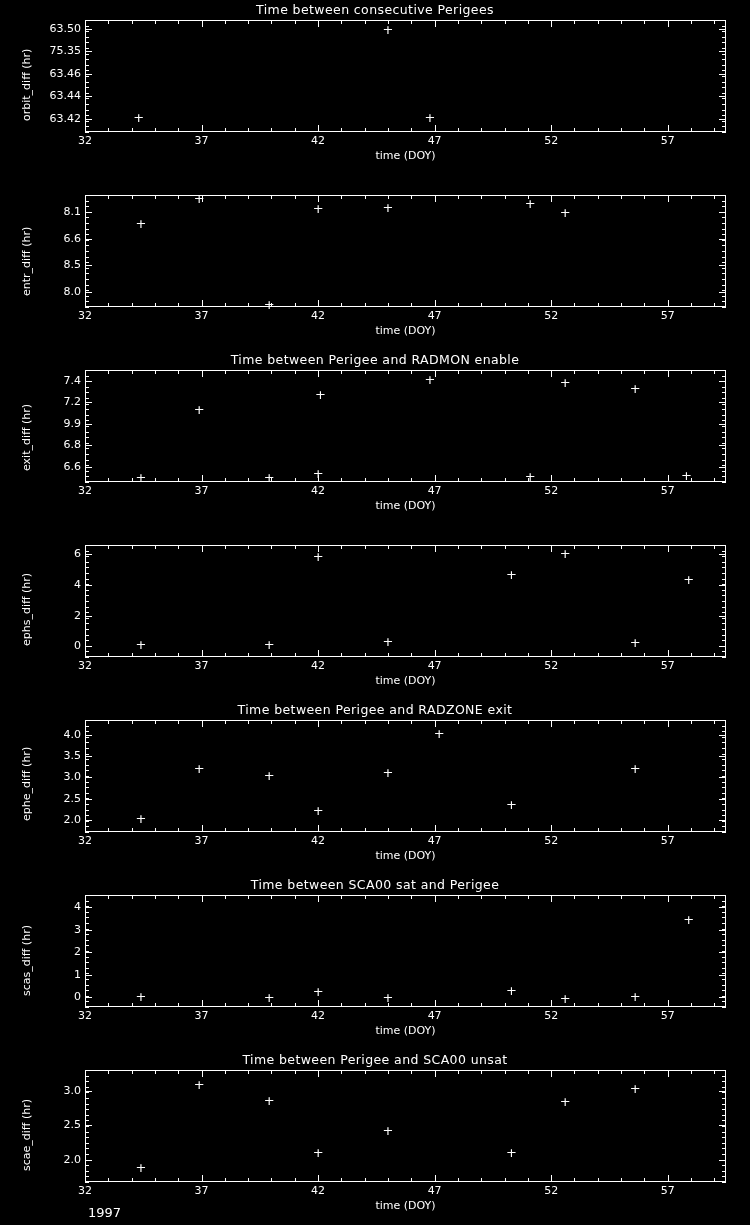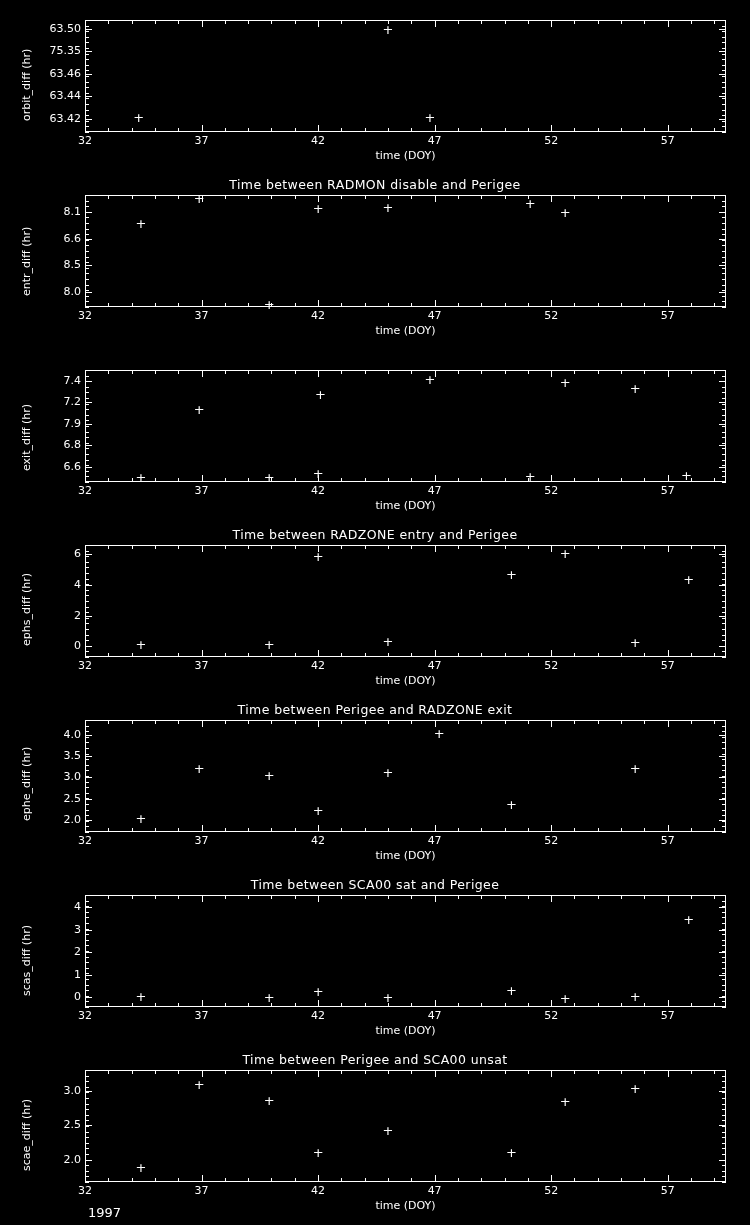--- a/index.html
+++ b/index.html
@@ -13,20 +13,21 @@
   .xtick{position:absolute;font-size:11px;text-align:center;white-space:nowrap;color:#fff;}
   .marker{position:absolute;color:#fff;font-size:13px;line-height:13px;width:13px;height:13px;text-align:center;}
   .tick{position:absolute;background:#fff;}
   .year{position:absolute;left:88px;top:1205px;font-size:13px;color:#fff;}
 </style>
 </head>
 <body>
 
 <div id="figure">
     <div class="panel" style="position: absolute; left: 0px; top: 0px;">
+      <div class="title">Time between consecutive Perigees</div>
       <div class="plotbox" style="left: 85px; top: 20px; width: 641px; height: 112px;"></div>
       <div class="tick" style="left: 85px; top: 20px; width: 1px; height: 4px;"></div>
       <div class="tick" style="left: 85px; top: 128px; width: 1px; height: 4px;"></div>
       <div class="tick" style="left: 108.309px; top: 20px; width: 1px; height: 4px;"></div>
       <div class="tick" style="left: 108.309px; top: 128px; width: 1px; height: 4px;"></div>
       <div class="tick" style="left: 131.618px; top: 20px; width: 1px; height: 4px;"></div>
       <div class="tick" style="left: 131.618px; top: 128px; width: 1px; height: 4px;"></div>
       <div class="tick" style="left: 154.927px; top: 20px; width: 1px; height: 4px;"></div>
       <div class="tick" style="left: 154.927px; top: 128px; width: 1px; height: 4px;"></div>
       <div class="tick" style="left: 178.236px; top: 20px; width: 1px; height: 4px;"></div>
@@ -152,21 +153,20 @@
       <div class="tick" style="left: 85px; top: 28.96px; width: 7px; height: 1px;"></div>
       <div class="tick" style="left: 719px; top: 28.96px; width: 7px; height: 1px;"></div>
       <div class="ytick" style="left: 23px; top: 21.96px; width: 58px;">63.50</div>
       <div class="ylabel" style="left: 20px; top: 121px; transform: rotate(-90deg);">orbit_diff (hr)</div>
       <div class="xlabel" style="left: 85px; width: 641px; top: 149px;">time (DOY)</div>
       <div class="marker" style="left: 132.111px; top: 111px;">+</div>
       <div class="marker" style="left: 381.518px; top: 22.52px;">+</div>
       <div class="marker" style="left: 423.475px; top: 111px;">+</div>
     </div>
     <div class="panel" style="position: absolute; left: 0px; top: 175px;">
-      <div class="title">Time between RADMON disable and Perigee</div>
       <div class="plotbox" style="left: 85px; top: 20px; width: 641px; height: 112px;"></div>
       <div class="tick" style="left: 85px; top: 20px; width: 1px; height: 4px;"></div>
       <div class="tick" style="left: 85px; top: 128px; width: 1px; height: 4px;"></div>
       <div class="tick" style="left: 108.309px; top: 20px; width: 1px; height: 4px;"></div>
       <div class="tick" style="left: 108.309px; top: 128px; width: 1px; height: 4px;"></div>
       <div class="tick" style="left: 131.618px; top: 20px; width: 1px; height: 4px;"></div>
       <div class="tick" style="left: 131.618px; top: 128px; width: 1px; height: 4px;"></div>
       <div class="tick" style="left: 154.927px; top: 20px; width: 1px; height: 4px;"></div>
       <div class="tick" style="left: 154.927px; top: 128px; width: 1px; height: 4px;"></div>
       <div class="tick" style="left: 178.236px; top: 20px; width: 1px; height: 4px;"></div>
@@ -293,20 +293,21 @@
       <div class="xlabel" style="left: 85px; width: 641px; top: 149px;">time (DOY)</div>
       <div class="marker" style="left: 134.442px; top: 42.3333px;">+</div>
       <div class="marker" style="left: 192.715px; top: 17.2667px;">+</div>
       <div class="marker" style="left: 262.642px; top: 123.4px;">+</div>
       <div class="marker" style="left: 311.591px; top: 26.8667px;">+</div>
       <div class="marker" style="left: 381.518px; top: 25.8px;">+</div>
       <div class="marker" style="left: 523.704px; top: 21.5333px;">+</div>
       <div class="marker" style="left: 558.667px; top: 31.1333px;">+</div>
     </div>
     <div class="panel" style="position: absolute; left: 0px; top: 350px;">
+      <div class="title">Time between Perigee and RADMON enable</div>
       <div class="plotbox" style="left: 85px; top: 20px; width: 641px; height: 112px;"></div>
       <div class="tick" style="left: 85px; top: 20px; width: 1px; height: 4px;"></div>
       <div class="tick" style="left: 85px; top: 128px; width: 1px; height: 4px;"></div>
       <div class="tick" style="left: 108.309px; top: 20px; width: 1px; height: 4px;"></div>
       <div class="tick" style="left: 108.309px; top: 128px; width: 1px; height: 4px;"></div>
       <div class="tick" style="left: 131.618px; top: 20px; width: 1px; height: 4px;"></div>
       <div class="tick" style="left: 131.618px; top: 128px; width: 1px; height: 4px;"></div>
       <div class="tick" style="left: 154.927px; top: 20px; width: 1px; height: 4px;"></div>
       <div class="tick" style="left: 154.927px; top: 128px; width: 1px; height: 4px;"></div>
       <div class="tick" style="left: 178.236px; top: 20px; width: 1px; height: 4px;"></div>
@@ -418,42 +419,41 @@
       <div class="tick" style="left: 85px; top: 132px; width: 4px; height: 1px;"></div>
       <div class="tick" style="left: 722px; top: 132px; width: 4px; height: 1px;"></div>
       <div class="tick" style="left: 85px; top: 116.923px; width: 7px; height: 1px;"></div>
       <div class="tick" style="left: 719px; top: 116.923px; width: 7px; height: 1px;"></div>
       <div class="ytick" style="left: 23px; top: 109.923px; width: 58px;">6.6</div>
       <div class="tick" style="left: 85px; top: 95.3846px; width: 7px; height: 1px;"></div>
       <div class="tick" style="left: 719px; top: 95.3846px; width: 7px; height: 1px;"></div>
       <div class="ytick" style="left: 23px; top: 88.3846px; width: 58px;">6.8</div>
       <div class="tick" style="left: 85px; top: 73.8462px; width: 7px; height: 1px;"></div>
       <div class="tick" style="left: 719px; top: 73.8462px; width: 7px; height: 1px;"></div>
-      <div class="ytick" style="left: 23px; top: 66.8462px; width: 58px;">7.9</div>
+      <div class="ytick" style="left: 23px; top: 66.8462px; width: 58px;">9.9</div>
       <div class="tick" style="left: 85px; top: 52.3077px; width: 7px; height: 1px;"></div>
       <div class="tick" style="left: 719px; top: 52.3077px; width: 7px; height: 1px;"></div>
       <div class="ytick" style="left: 23px; top: 45.3077px; width: 58px;">7.2</div>
       <div class="tick" style="left: 85px; top: 30.7692px; width: 7px; height: 1px;"></div>
       <div class="tick" style="left: 719px; top: 30.7692px; width: 7px; height: 1px;"></div>
       <div class="ytick" style="left: 23px; top: 23.7692px; width: 58px;">7.4</div>
       <div class="ylabel" style="left: 20px; top: 121px; transform: rotate(-90deg);">exit_diff (hr)</div>
       <div class="xlabel" style="left: 85px; width: 641px; top: 149px;">time (DOY)</div>
       <div class="marker" style="left: 134.442px; top: 120.692px;">+</div>
       <div class="marker" style="left: 192.715px; top: 52.8462px;">+</div>
       <div class="marker" style="left: 262.642px; top: 120.692px;">+</div>
       <div class="marker" style="left: 311.591px; top: 117.462px;">+</div>
       <div class="marker" style="left: 313.922px; top: 37.7692px;">+</div>
       <div class="marker" style="left: 423.475px; top: 22.6923px;">+</div>
       <div class="marker" style="left: 523.704px; top: 119.615px;">+</div>
       <div class="marker" style="left: 558.667px; top: 25.9231px;">+</div>
       <div class="marker" style="left: 628.595px; top: 32.3846px;">+</div>
       <div class="marker" style="left: 679.875px; top: 118.538px;">+</div>
     </div>
     <div class="panel" style="position: absolute; left: 0px; top: 525px;">
-      <div class="title">Time between RADZONE entry and Perigee</div>
       <div class="plotbox" style="left: 85px; top: 20px; width: 641px; height: 112px;"></div>
       <div class="tick" style="left: 85px; top: 20px; width: 1px; height: 4px;"></div>
       <div class="tick" style="left: 85px; top: 128px; width: 1px; height: 4px;"></div>
       <div class="tick" style="left: 108.309px; top: 20px; width: 1px; height: 4px;"></div>
       <div class="tick" style="left: 108.309px; top: 128px; width: 1px; height: 4px;"></div>
       <div class="tick" style="left: 131.618px; top: 20px; width: 1px; height: 4px;"></div>
       <div class="tick" style="left: 131.618px; top: 128px; width: 1px; height: 4px;"></div>
       <div class="tick" style="left: 154.927px; top: 20px; width: 1px; height: 4px;"></div>
       <div class="tick" style="left: 154.927px; top: 128px; width: 1px; height: 4px;"></div>
       <div class="tick" style="left: 178.236px; top: 20px; width: 1px; height: 4px;"></div>

